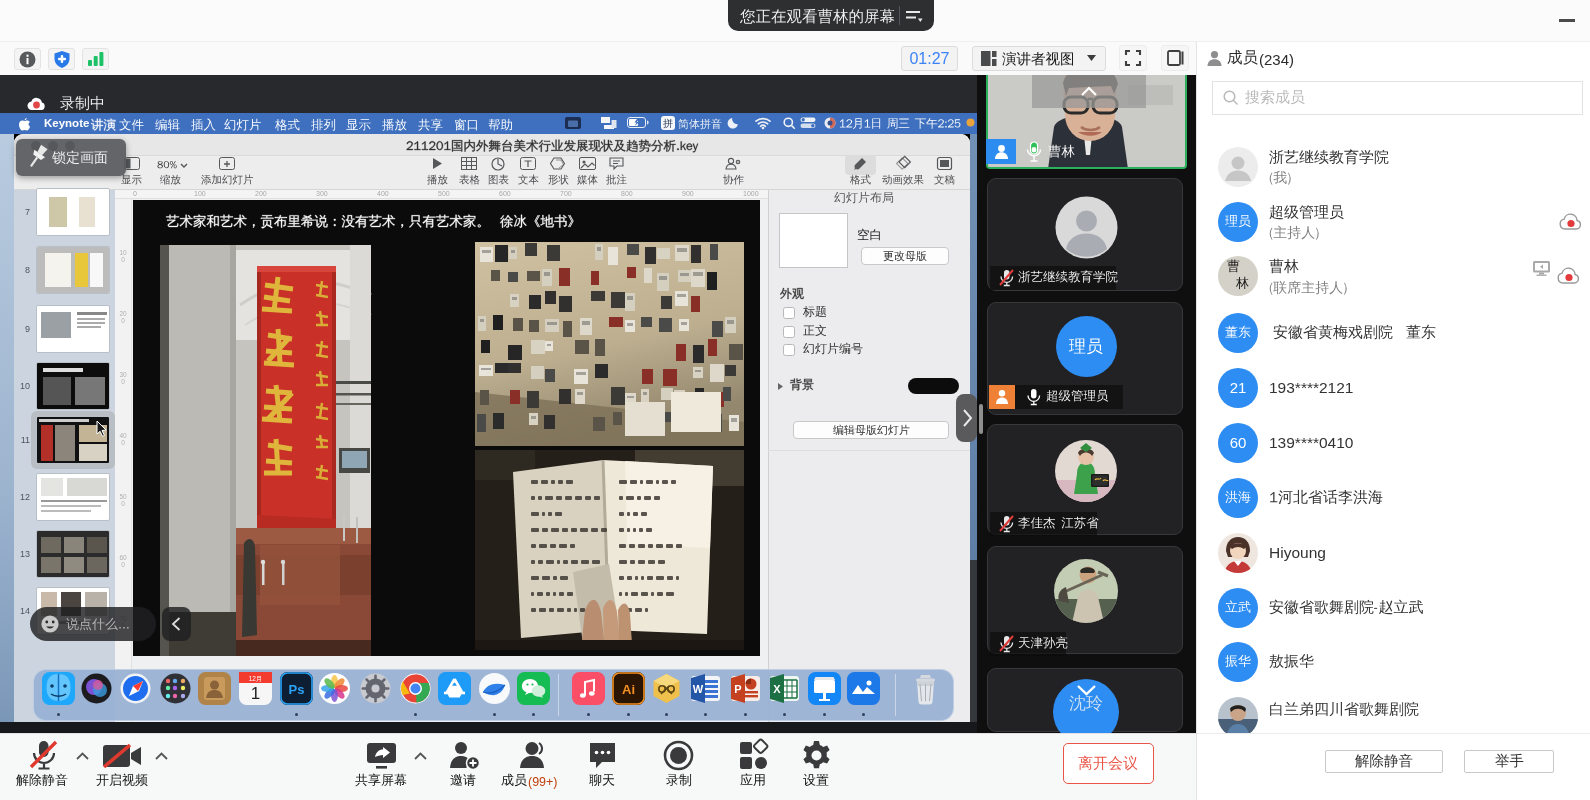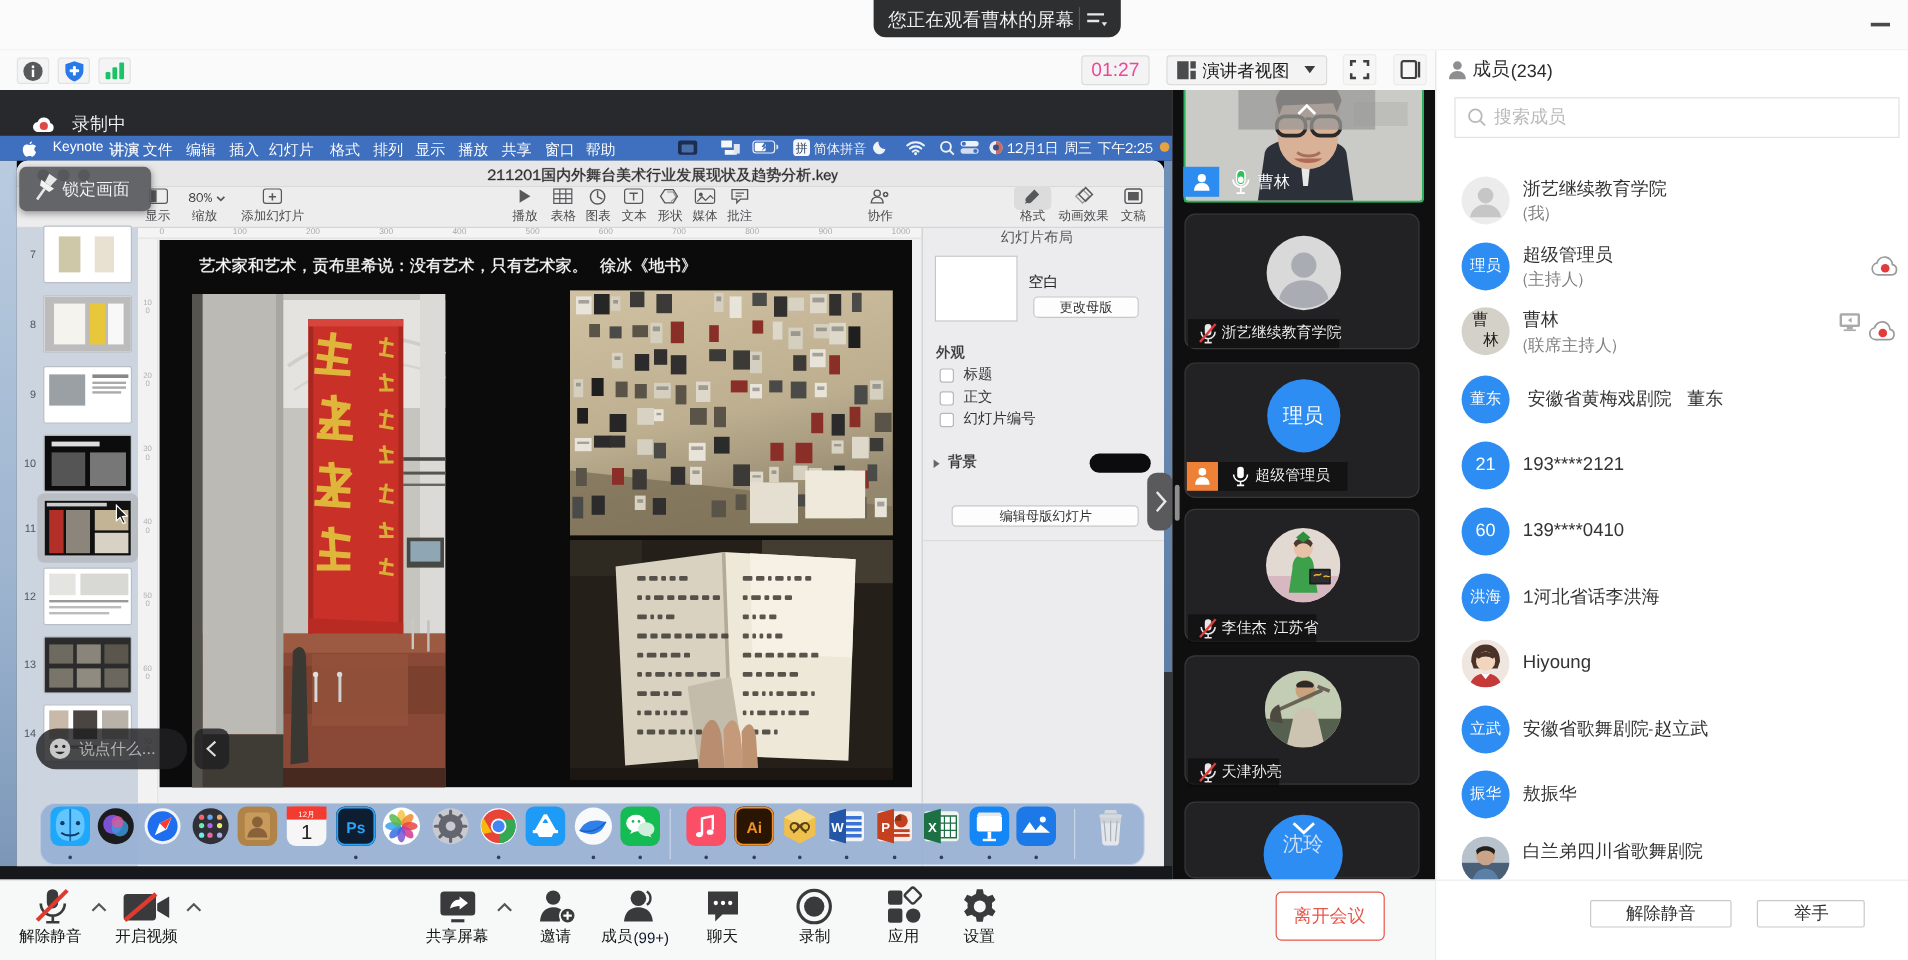--- a/index.html
+++ b/index.html
@@ -41,21 +41,21 @@
     <rect x="7.8" y="5" width="2.4" height="8" fill="#fff" rx="1"></rect>
     <rect x="5" y="7.8" width="8" height="2.4" fill="#fff" rx="1"></rect>
   </svg>
 <div style="left:82px;top:48px;width:27px;height:22px;background:#f4f4f4;border:1px solid #e3e3e3;border-radius:3px"></div>
 <svg class="t" style="left:87px;top:51px" width="18" height="16">
     <rect x="1" y="9" width="4" height="6" rx="1" fill="#1dc268"></rect>
     <rect x="6.7" y="5" width="4" height="10" rx="1" fill="#1dc268"></rect>
     <rect x="12.4" y="1" width="4" height="14" rx="1" fill="#1dc268"></rect>
   </svg>
 <div style="left:901px;top:46px;width:57px;height:25px;background:#f3f3f3;border:1px solid #dcdcdc;border-radius:3px"></div>
-<span style="left:901px;top:46px;width:57px;height:25px;line-height:25px;text-align:center;font-size:16px;color:#ec4899">01:27</span>
+<span style="left:901px;top:46px;width:57px;height:25px;line-height:25px;text-align:center;font-size:16px;color:#3b82f6">01:27</span>
 <div style="left:972px;top:46px;width:134px;height:25px;background:#f3f3f3;border:1px solid #dcdcdc;border-radius:3px"></div>
 <svg class="t" style="left:981px;top:51px" width="16" height="16">
     <path d="M0 0h9.5v15H0zM11 0h4.5v6H11z" fill="#4a4b4d"></path>
     <path d="M11 8h4.5v7H11z" fill="#4a4b4d"></path>
   </svg>
 <svg class="t" style="left:1002px;top:51px" width="72" height="19">
     <g transform="translate(0,12.8) scale(0.01416,-0.01416)" fill="#1b1b1b">
       <use href="#g10" x="0"></use>
       <use href="#g11" x="1024"></use>
       <use href="#g12" x="2048"></use>
@@ -96,21 +96,21 @@
     <g transform="translate(0,13.2) scale(0.01465,-0.01465)" fill="#f0f0f0">
       <use href="#g17" x="0"></use>
       <use href="#g18" x="1024"></use>
       <use href="#g19" x="2048"></use>
     </g>
   </svg>
 <div style="left:0;top:113px;width:977px;height:21px;background:#3f70bf"></div>
 <svg class="t" style="left:18px;top:117px" width="13" height="14">
     <path d="M9.2 3.4c-.8 0-1.8.5-2.4.5-.7 0-1.5-.5-2.5-.5C2.6 3.4 1 4.9 1 7.8c0 2.8 2 5.8 3.3 5.8.6 0 1.4-.5 2.3-.5.9 0 1.6.5 2.3.5 1.4 0 3.1-3 3.1-4.1-1.7-.8-2-3.6 0-4.5-.7-1-1.9-1.6-2.8-1.6zM8.6 1c.2 1-.7 2.3-1.9 2.3C6.5 2 7.6 1 8.6 1z" fill="#fff"></path>
   </svg>
-<span style="left:44px;top:117px;font-size:11.5px;color:#fff;font-weight:normal">Keynote</span>
+<span style="left:44px;top:117px;font-size:11.5px;color:#fff;font-weight:bold">Keynote</span>
 <svg class="t" style="left:91px;top:118px" width="25" height="16">
     <g transform="translate(0,11.0) scale(0.01221,-0.01221)" fill="#ffffff" stroke="#ffffff" stroke-width="28">
       <use href="#g11" x="0"></use>
       <use href="#g10" x="1024"></use>
     </g>
   </svg>
 <svg class="t" style="left:118.5px;top:118px" width="25" height="16">
     <g transform="translate(0,11.0) scale(0.01221,-0.01221)" fill="#ffffff">
       <use href="#g20" x="0"></use>
       <use href="#g21" x="1024"></use>
@@ -1686,21 +1686,21 @@
     <circle cx="14" cy="8.5" r="6.5" fill="#3a3a3c"></circle>
     <path d="M2 28c.5-8 5.5-12 12-12s11.5 4 12 12z" fill="#3a3a3c"></path>
     <path d="M21 3a6.5 6.5 0 010 11" stroke="#3a3a3c" stroke-width="2" fill="none"></path>
   </svg>
 <svg class="t" style="left:501px;top:773px" width="26" height="17">
     <g transform="translate(0,11.4) scale(0.01270,-0.01270)" fill="#1a1a1a">
       <use href="#g15" x="0"></use>
       <use href="#g16" x="1024"></use>
     </g>
   </svg>
-<span style="left:528px;top:774.5px;font-size:12.5px;color:#0f172a">(99+)</span>
+<span style="left:528px;top:774.5px;font-size:12.5px;color:#c2410c">(99+)</span>
 <svg class="t" style="left:588px;top:741px" width="29" height="29">
     <path d="M2 2h25v19H14l-6 6v-6H2z" fill="#3a3a3c"></path>
     <circle cx="8.5" cy="11.5" r="1.8" fill="#fff"></circle>
     <circle cx="14.5" cy="11.5" r="1.8" fill="#fff"></circle>
     <circle cx="20.5" cy="11.5" r="1.8" fill="#fff"></circle>
   </svg>
 <svg class="t" style="left:589px;top:773px" width="26" height="17">
     <g transform="translate(0,11.4) scale(0.01270,-0.01270)" fill="#1a1a1a">
       <use href="#g204" x="0"></use>
       <use href="#g153" x="1024"></use>

